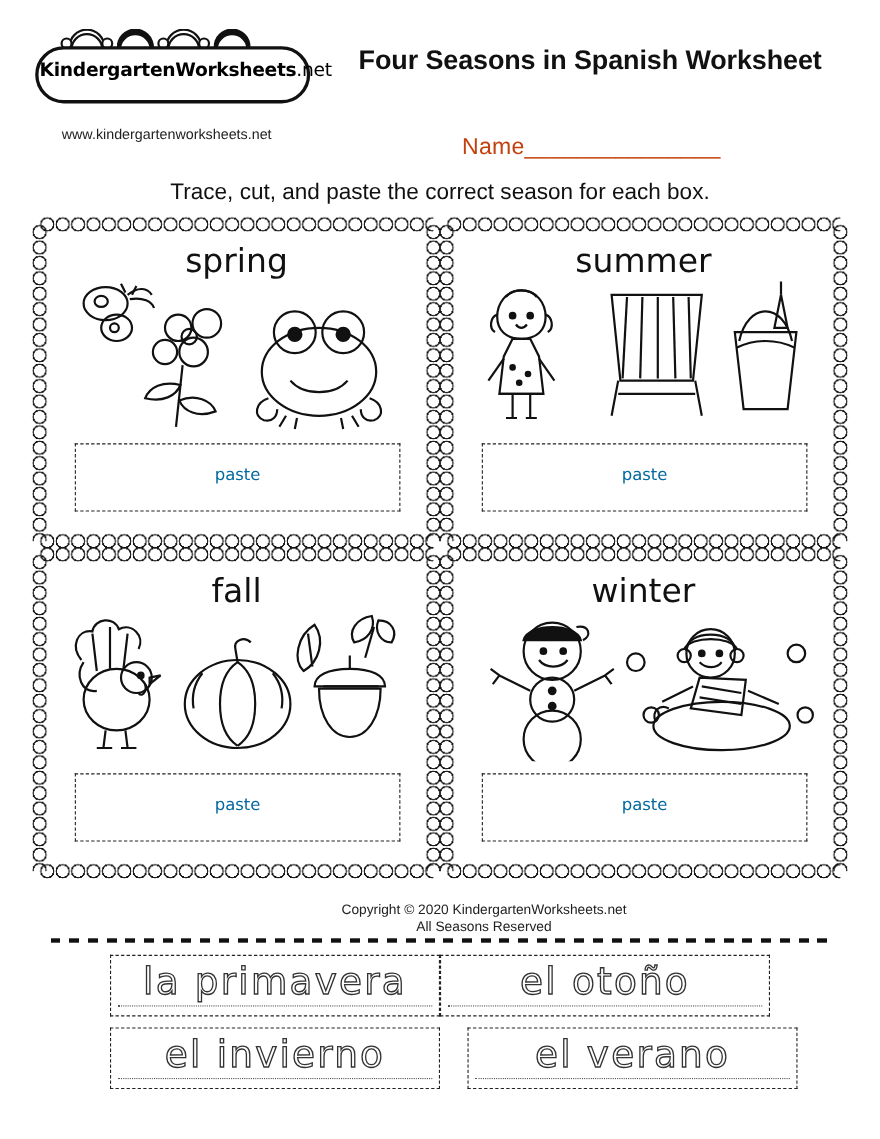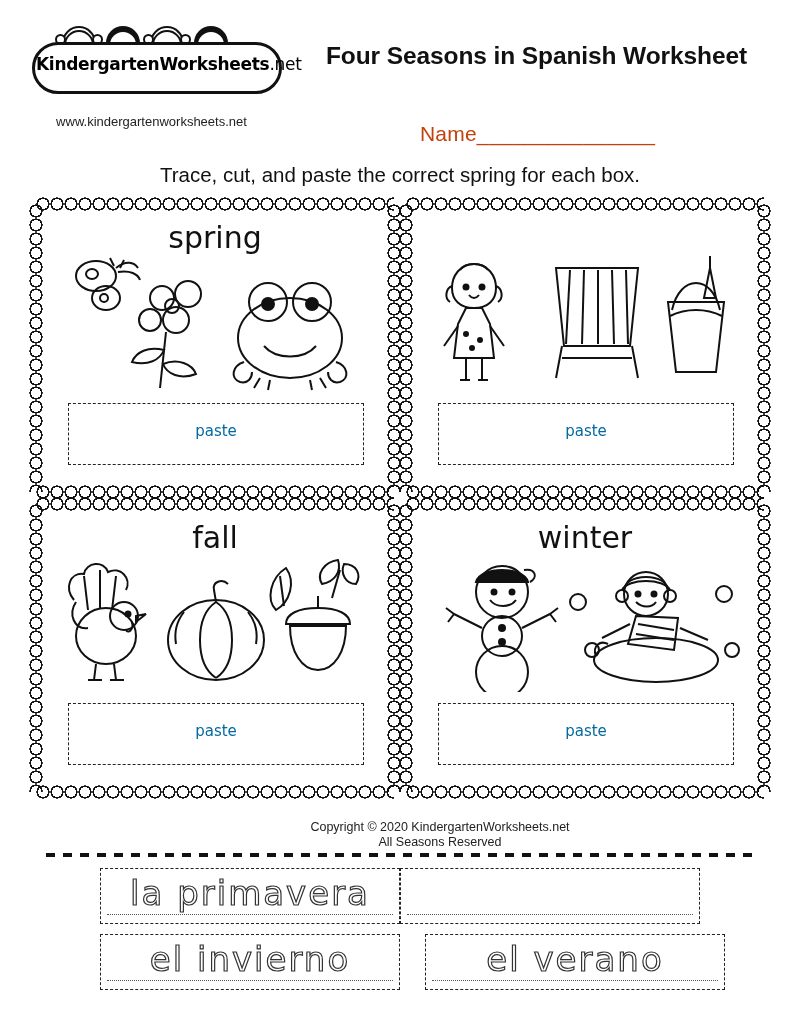--- a/index.html
+++ b/index.html
@@ -355,21 +355,21 @@
           <div class="body"></div>
       </div>
     </div>
     <div class="logo-oval"></div>
     <div class="logo-text"><span>Kindergarten</span><span>Worksheets</span><span class="thin">.net</span></div>
   </div>
 
   <div class="site-url">www.kindergartenworksheets.net</div>
   <div class="title">Four Seasons in Spanish Worksheet</div>
   <div class="name-line">Name_______________</div>
-  <div class="instructions">Trace, cut, and paste the correct spring for each box.</div>
+  <div class="instructions">Trace, cut, and paste the correct season for each box.</div>
 </div>
 
 <div class="grid">
 
   <div class="cell c1">
     <div class="scallop">
       <div class="edge top"></div>
         <div class="edge bottom"></div>
       <div class="edge left"></div>
         <div class="edge right"></div>
@@ -418,20 +418,21 @@
     </div>
   </div>
 
   <div class="cell c2">
     <div class="scallop">
       <div class="edge top"></div>
         <div class="edge bottom"></div>
       <div class="edge left"></div>
         <div class="edge right"></div>
     </div>
+    <div class="season-word">summer</div>
     <div class="art">
       <svg width="322" height="138" viewBox="0 0 322 138" fill="none" stroke="#111" stroke-width="2">
 
         <g>
           <path d="M50 10 C36 10 28 22 28 34 C28 46 36 54 50 54 C64 54 72 46 72 34 C72 22 64 10 50 10Z"></path>
           <path d="M28 32 C22 34 20 44 26 48"></path>
           <path d="M72 32 C78 34 80 44 74 48"></path>
           <circle cx="42" cy="33" r="2.5" fill="#111"></circle>
           <circle cx="58" cy="33" r="2.5" fill="#111"></circle>
           <path d="M45 41 C48 45 52 45 55 41"></path>
@@ -592,20 +593,21 @@
 <div class="cut-strip">
   <div class="dashes"></div>
 </div>
 
 <div class="cutouts">
   <div class="cut-cell r1c1">
     <div class="cut-word">la primavera</div>
     <div class="dotted-guide"></div>
   </div>
   <div class="cut-cell r1c2">
+    <div class="cut-word">el otoño</div>
     <div class="dotted-guide"></div>
   </div>
   <div class="cut-cell r2c1">
     <div class="cut-word">el invierno</div>
     <div class="dotted-guide"></div>
   </div>
   <div class="cut-cell r2c2">
     <div class="cut-word">el verano</div>
     <div class="dotted-guide"></div>
   </div>

